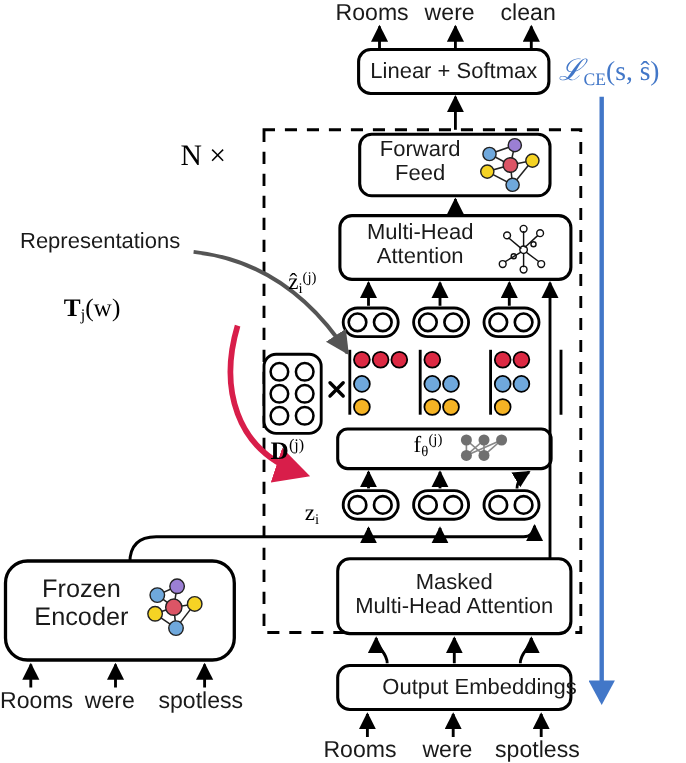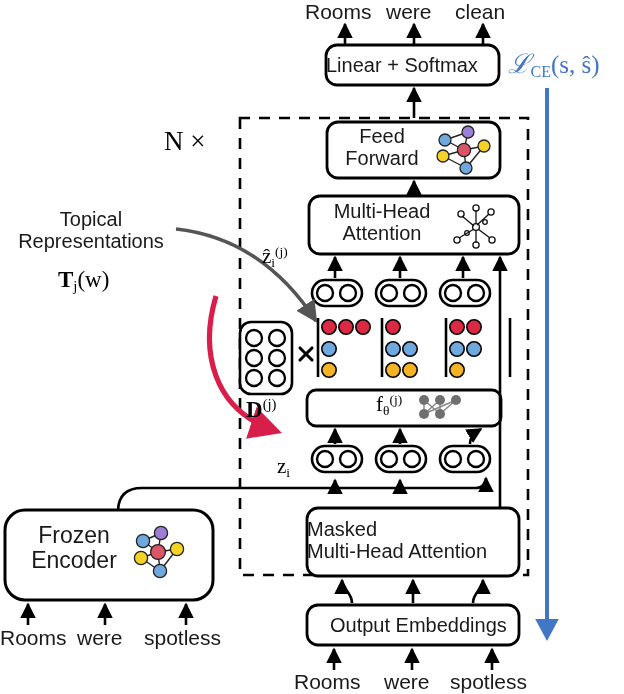--- a/index.html
+++ b/index.html
@@ -3,21 +3,21 @@
 <meta charset="utf-8">
 <style>
   html,body{margin:0;padding:0;background:#fff;}
   body{width:624px;height:694px;position:relative;overflow:hidden;
        font-family:"Liberation Sans",sans-serif;color:#000;}
   #stage{position:absolute;left:0;top:0;width:624px;height:694px;}
   svg#canvas{position:absolute;left:0;top:0;width:624px;height:694px;}
   .lbl{position:absolute;white-space:nowrap;}
   .word{font-family:"Liberation Sans",sans-serif;font-size:21px;color:#1a1a1a;}
   .boxtext{font-family:"Liberation Sans",sans-serif;font-size:20px;color:#1a1a1a;
-           text-align:left;line-height:1.08;}
+           text-align:center;line-height:1.08;}
   .math{font-family:"Liberation Serif",serif;}
   .mathup{font-family:"Liberation Serif",serif;font-style:normal;}
   .sub{font-size:.64em;vertical-align:-0.28em;}
   .sup{font-size:.64em;vertical-align:0.52em;}
   .lossred{color:#d81e4a;}
   .lossblue{color:#4277c8;}
   .scriptL{font-family:"Liberation Serif",serif;font-style:italic;}
   .annot{font-family:"Liberation Sans",sans-serif;font-size:20px;color:#1a1a1a;
          text-align:center;line-height:1.12;}
 </style>
@@ -264,31 +264,30 @@
 
 <div class="lbl boxtext" style="left:326px;top:55px;width:173px;">Linear + Softmax</div>
 
 <div class="lbl lossblue" style="left:508px;top:44px;font-size:25px;">
   <span class="scriptL" style="font-size:27px;">ℒ</span><span class="mathup sub">CE</span><span class="math">(s, ŝ)</span>
 </div>
 
 <div class="lbl math" style="left:164px;top:126px;font-size:27px;">N ×</div>
 
 <div class="lbl boxtext" style="left:330px;top:126px;width:104px;text-align:center;">
+  <div>Forward</div>
   <div>Feed</div>
-  <div>Forward</div>
 </div>
 
 <div class="lbl boxtext" style="left:312px;top:201px;width:140px;text-align:center;">
   <div>Multi-Head</div>
   <div>Attention</div>
 </div>
 
 <div class="lbl annot" style="left:6px;top:208px;width:170px;">
-  <div>Topical</div>
   <div>Representations</div>
 </div>
 <div class="lbl" style="left:58px;top:266px;font-size:23px;">
   <span class="math" style="font-weight:bold;">T</span><span class="math sub">j</span><span class="math">(w)</span>
 </div>
 
 <div class="lbl" style="left:262px;top:244px;font-size:21px;">
   <span class="math">ẑ</span><span class="math sub">i</span><span class="math sup">(j)</span>
 </div>
 

